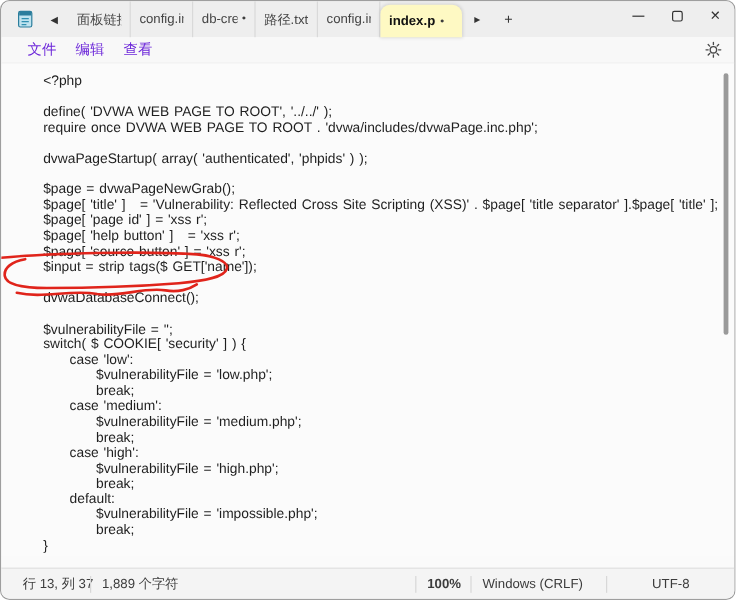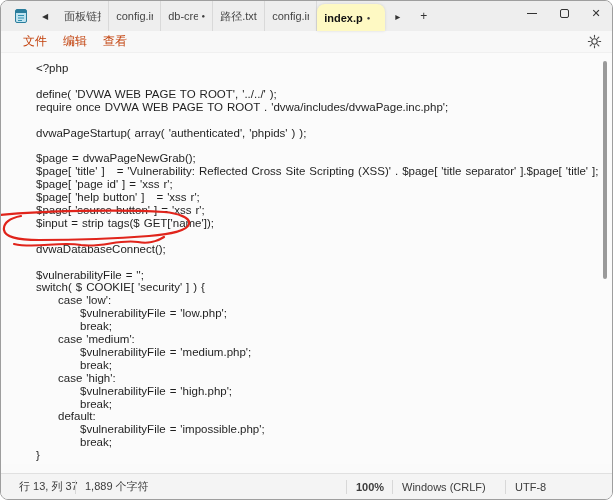--- a/index.html
+++ b/index.html
@@ -36,21 +36,21 @@
   .win-controls { display: flex; align-items: flex-start; height: 30px; }
   .win-btn { width: 32px; height: 24px; display: flex; align-items: center; justify-content: center; color: #333; }
   .min-glyph { width: 10px; height: 1px; background: #333; display: block; }
   .max-glyph { width: 9px; height: 9px; border: 1px solid #333; border-radius: 2px; display: block; }
   .close-glyph { font-size: 11px; color: #333; }
   
   .menubar {
     height: 22px; background: #f8f8f8; display: flex; align-items: center;
     padding: 0 10px 0 14px; flex: 0 0 auto; border-bottom: 1px solid #f0f0f0;
   }
-  .menu-item { font-size: 12px; color: #c2410c; padding: 2px 8px; border-radius: 4px; }
+  .menu-item { font-size: 12px; color: #6d28d9; padding: 2px 8px; border-radius: 4px; }
   .menubar-spacer { flex: 1 1 auto; }
   .gear { width: 15px; height: 15px; display: block; }
   
   .editor { position: relative; height: 411px; background: #fbfbfb; overflow: hidden; flex: 0 0 auto; }
   .code {
     font-family: "Liberation Sans", sans-serif;
     font-size: 11.5px; line-height: 12.9px; color: #1f1f1f;
     white-space: pre; tab-size: 5; tab-size: 22px; word-spacing: 0.8px;
     padding: 9px 0 0 13px; overflow: hidden; margin-left: 22px;
   }
@@ -64,21 +64,21 @@
     height: 26px; background: #f4f4f4; border-top: 1px solid #e0e0e0;
     display: flex; align-items: center; font-size: 11px; color: #3c3c3c;
     padding-left: 18px; flex: 0 0 auto;
   }
   .sb-sep { width: 1px; height: 14px; background: #d8d8d8; flex: 0 0 auto; }
   .sb-cell { padding: 0 9px; white-space: nowrap; }
   .sb-cursor { width: 56px; padding: 0; }
   .sb-spacer { flex: 1 1 auto; }
   .sb-zoom { width: 45px; font-weight: bold; }
   .sb-eol { width: 112px; }
-  .sb-enc { width: 106px; }
+  .sb-enc { width: 106px; text-align: center; }
   
   .annotation-overlay { position: absolute; left: 0; top: 0; width: 613px; height: 500px; pointer-events: none; z-index: 6; }
 </style>
 </head>
 <body>
 
 <div class="window">
 
   <div class="tabbar">
     <div class="tabbar-left">

